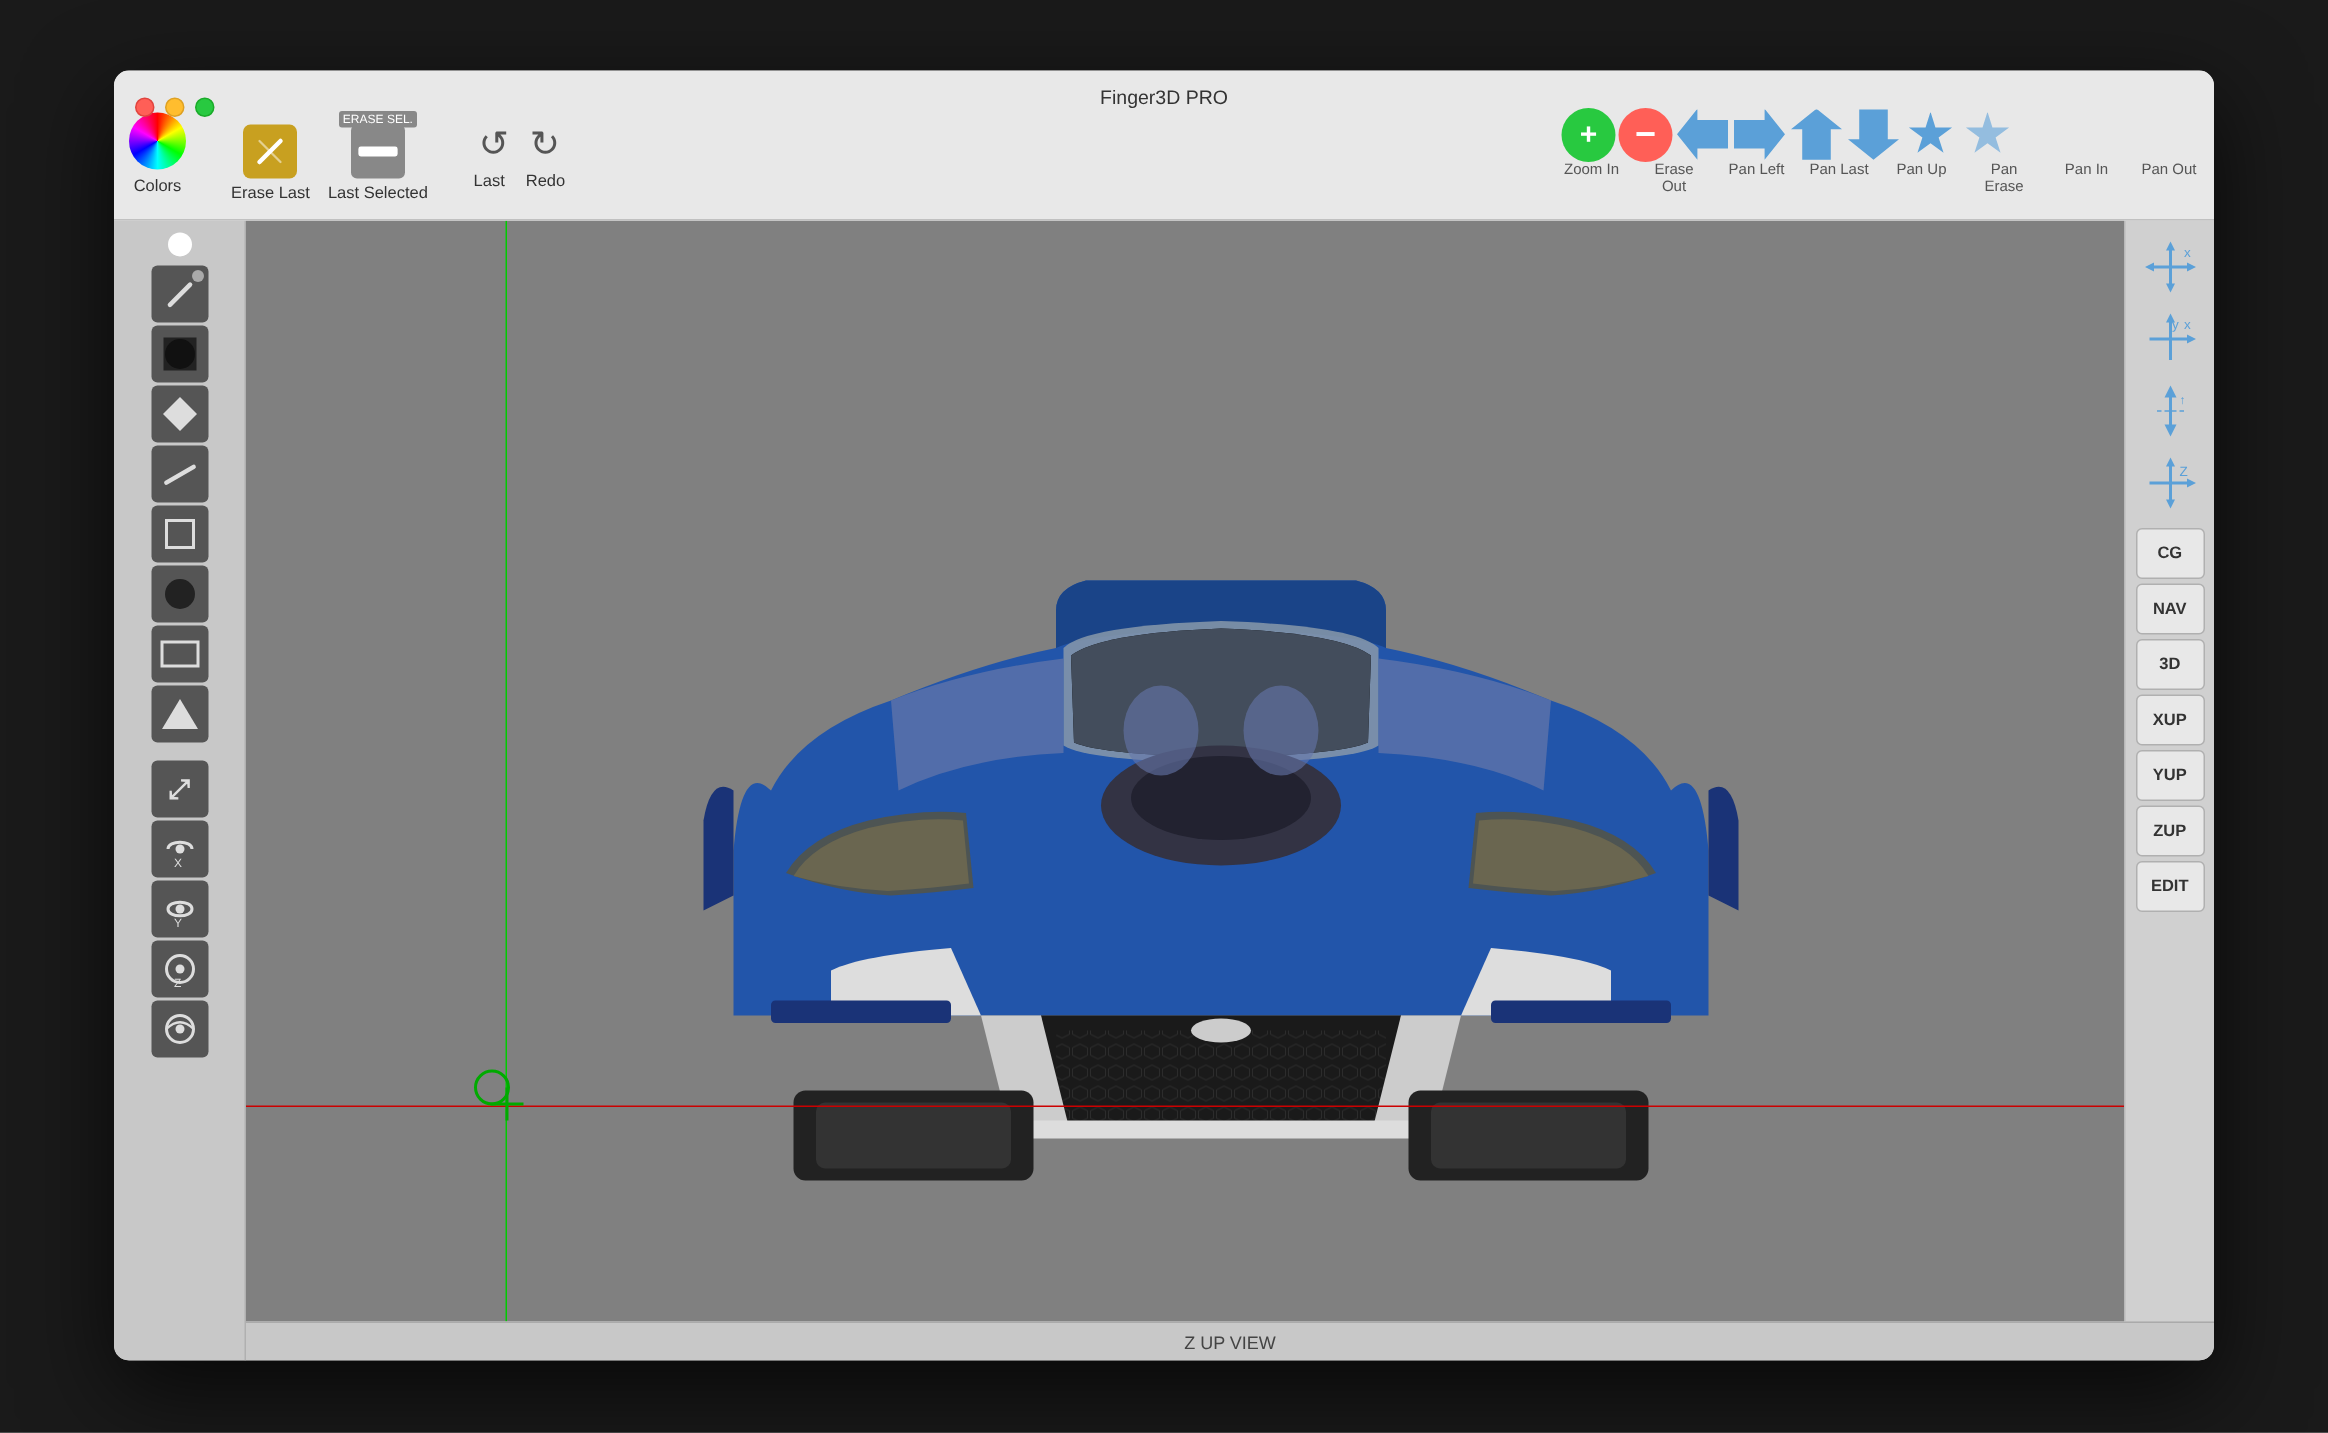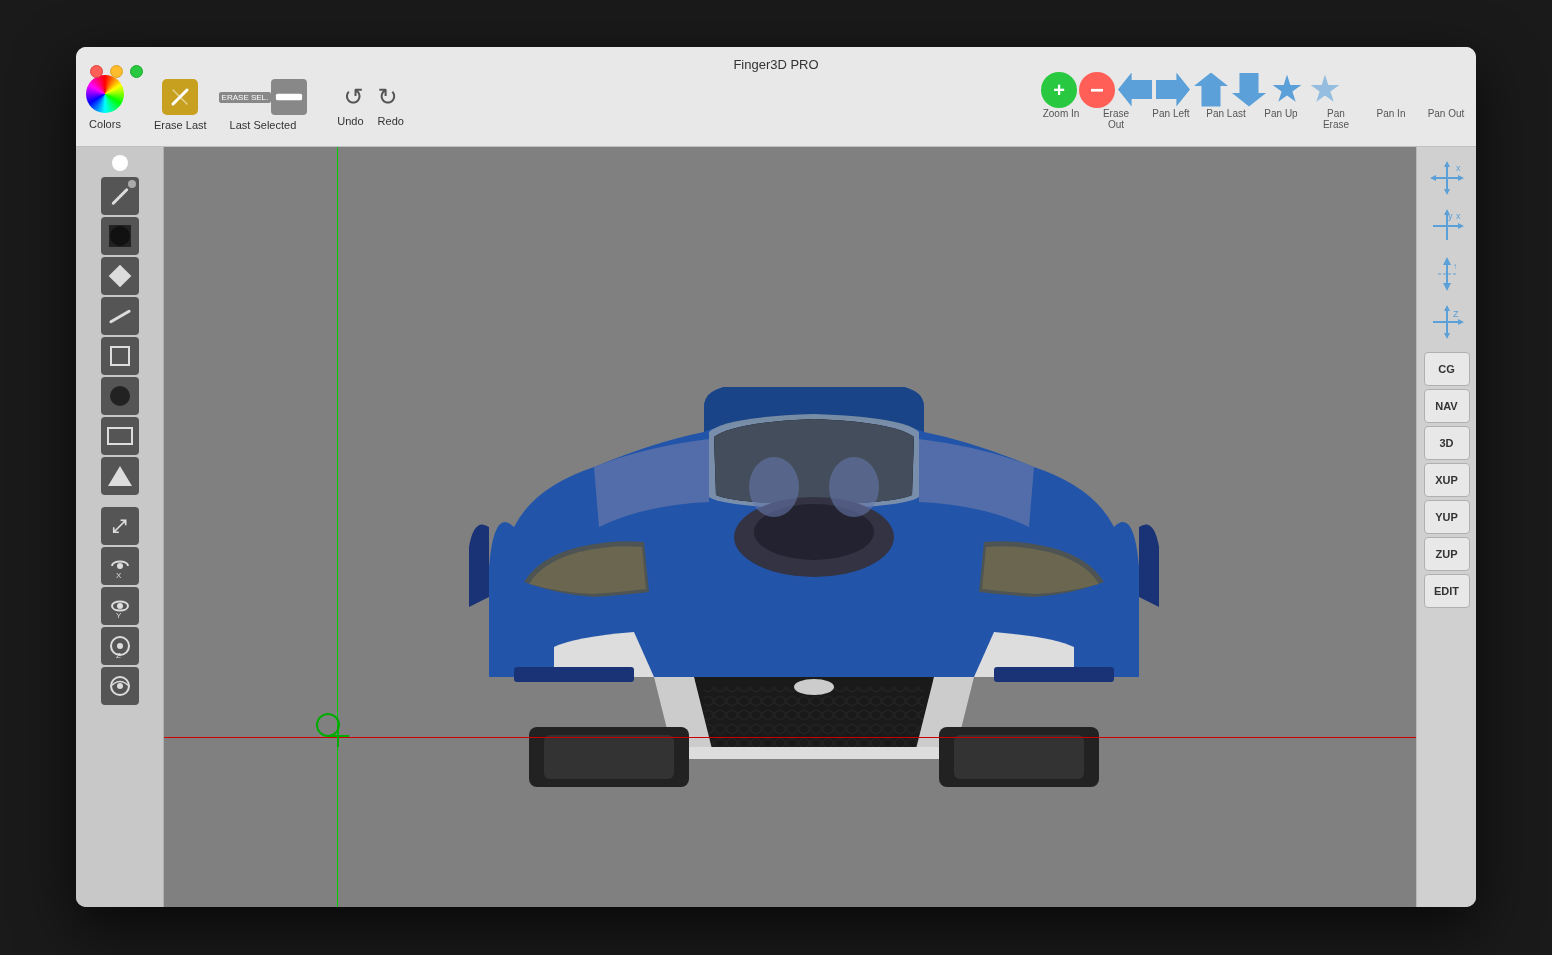--- a/index.html
+++ b/index.html
@@ -341,21 +341,21 @@
         <div class="erase-icon-wrap">
           <div class="erase-icon-last">
             <svg viewBox="0 0 22 22" fill="none" xmlns="http://www.w3.org/2000/svg">
               <path d="M4 18 L18 4" stroke="white" stroke-width="3" stroke-linecap="round"></path>
               <path d="M4 4 L18 18" stroke="white" stroke-width="1.5" stroke-linecap="round" opacity="0.5"></path>
             </svg>
           </div>
           <span class="toolbar-label">Erase Last</span>
         </div>
         <div class="erase-icon-wrap">
-          <div style="display:flex;flex-direction:row;align-items:center;">
+          <div style="display:flex;flex-direction:column;align-items:center;">
             <span class="badge-erase">ERASE SEL.</span>
             <div class="erase-icon-sel">
               <svg viewBox="0 0 22 22" fill="none" xmlns="http://www.w3.org/2000/svg">
                 <rect x="3" y="9" width="16" height="4" fill="white" rx="1"></rect>
               </svg>
             </div>
           </div>
           <span class="toolbar-label">Last Selected</span>
         </div>
       </div>
@@ -363,21 +363,21 @@
       <div style="display:flex;flex-direction:column;align-items:center;gap:4px;margin-left:30px;margin-top:8px;">
         <div style="display:flex;gap:6px;">
           <button class="undo-icon" style="background:none;border:none;cursor:pointer;">
             <span style="font-size:24px;color:#555;">↺</span>
           </button>
           <button class="redo-icon" style="background:none;border:none;cursor:pointer;">
             <span style="font-size:24px;color:#555;">↻</span>
           </button>
         </div>
         <div style="display:flex;gap:14px;">
-          <span class="toolbar-label">Undo</span>
+          <span class="toolbar-label">Last</span>
           <span class="toolbar-label">Redo</span>
         </div>
       </div>
 
       <div style="margin-left:auto;display:flex;flex-direction:column;padding-right:10px;">
         <div style="display:flex;gap:2px;align-items:center;">
 
           <div style="display:flex;flex-direction:column;align-items:center;gap:2px;">
             <button class="zoom-btn zoom-in">
               <span class="zoom-plus">+</span>
@@ -638,15 +638,18 @@
           <div class="rs-btn">CG</div>
           <div class="rs-btn">NAV</div>
           <div class="rs-btn">3D</div>
           <div class="rs-btn">XUP</div>
           <div class="rs-btn">YUP</div>
           <div class="rs-btn">ZUP</div>
           <div class="rs-btn">EDIT</div>
         </div>
       </div>
 
+      <div class="bottom-status">
+        <span class="status-text">Z UP VIEW</span>
+      </div>
     </div>
   </div>
 </div>
 
 </body></html>

